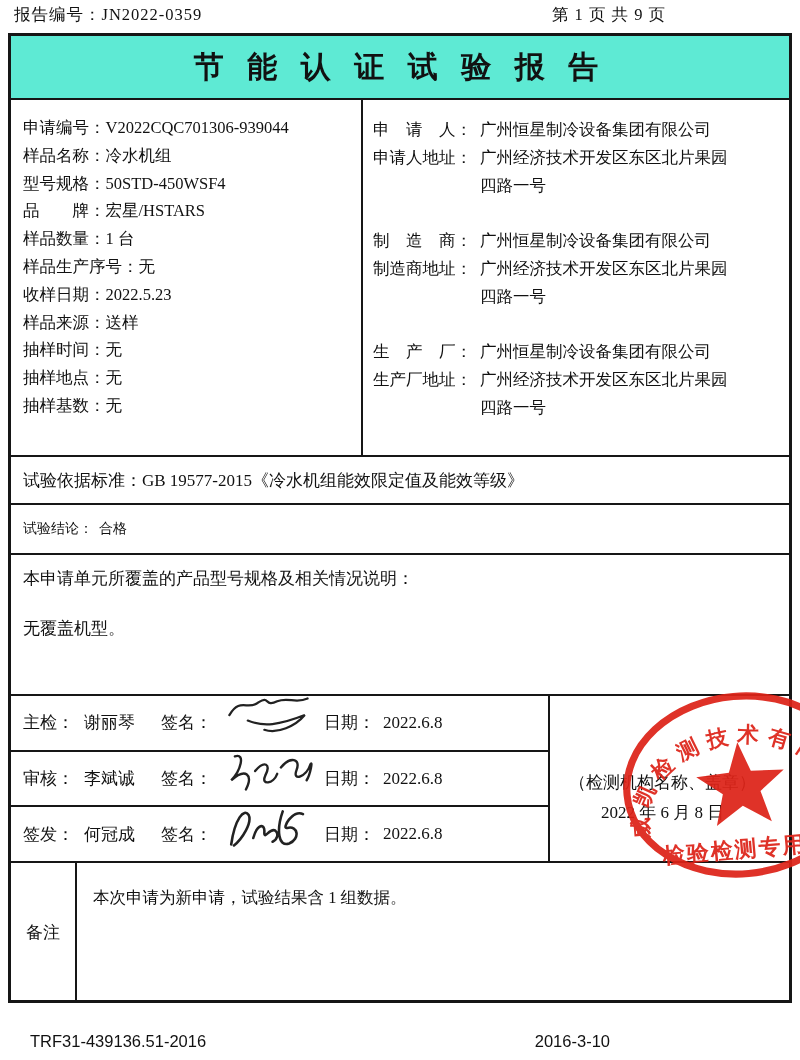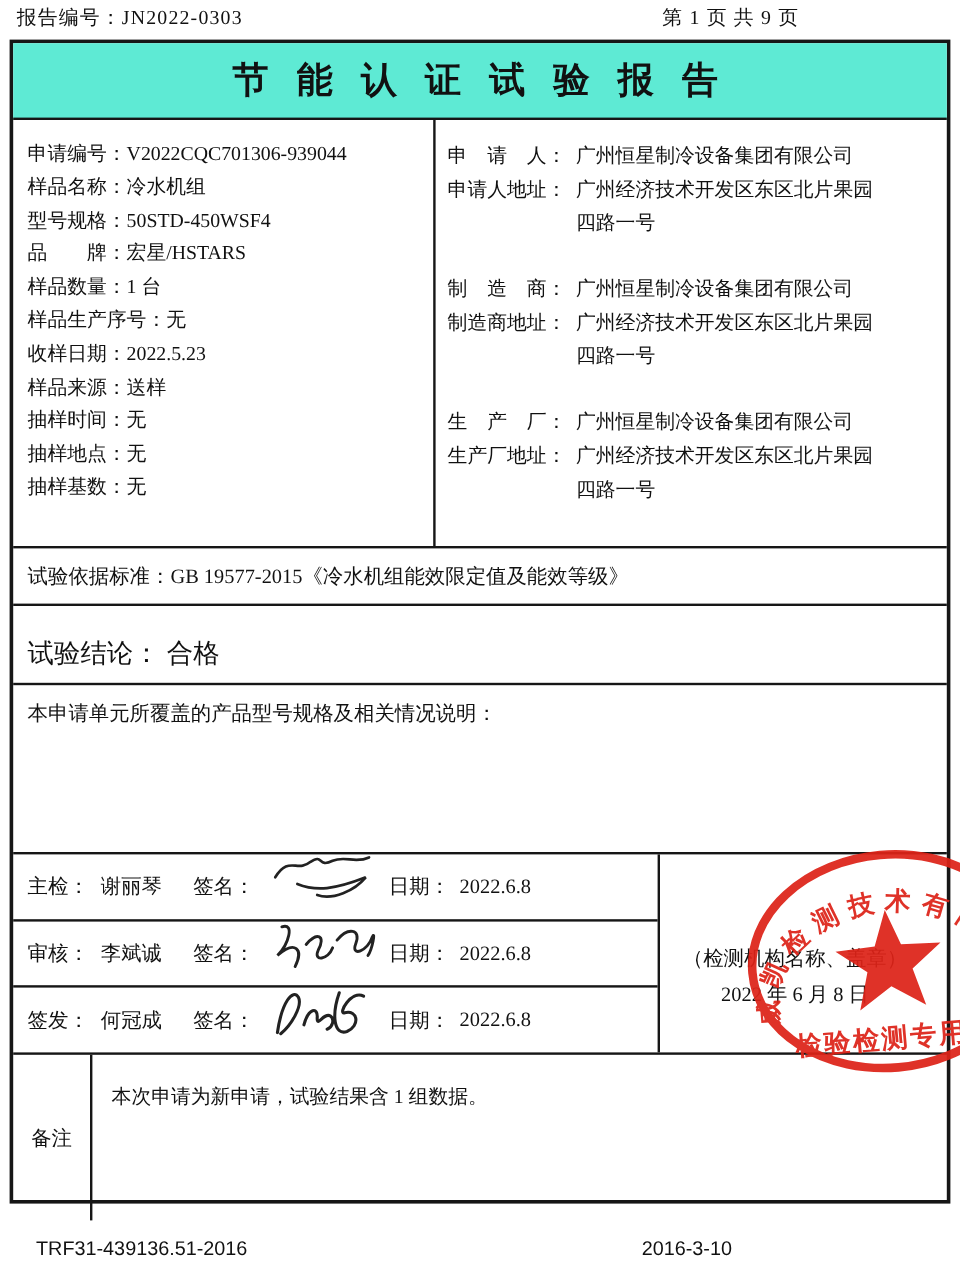--- a/index.html
+++ b/index.html
@@ -32,21 +32,21 @@
     width: 352px; border-right: 2px solid #161616;
     padding: 14px 6px 0 12px; font-size: 16.5px;
   }
   .info-left .field { line-height: 27.8px; white-space: pre; }
   .info-right { flex: 1; padding: 16px 6px 0 10px; font-size: 16.5px; }
   .party-group { margin-bottom: 27px; }
   .party-item { display: flex; line-height: 28px; }
   .party-item .lbl { white-space: pre; flex: 0 0 auto; }
   .party-item .val { white-space: pre-line; margin-left: 8px; }
   .standard-row { height: 48px; display: flex; align-items: center; padding-left: 12px; font-size: 17px; }
-  .conclusion-row { height: 50px; display: flex; align-items: center; padding-left: 12px; font-size: 22px; margin-top: 16px; }
+  .conclusion-row { height: 50px; display: flex; align-items: center; padding-left: 12px; font-size: 14px; }
   .coverage-row { height: 141px; padding: 12px 10px 0 12px; font-size: 17px; }
   .coverage-body { margin-top: 27px; }
   .sig-section { height: 167px; display: flex; }
   .sig-left { width: 539px; border-right: 2px solid #161616; display: flex; flex-direction: column; }
   .sig-row {
     flex: 1; display: flex; align-items: center;
     padding-left: 12px; font-size: 17px;
     border-bottom: 2px solid #161616;
     position: relative;
   }
@@ -75,21 +75,21 @@
     font-family: "Liberation Sans", "DejaVu Sans", sans-serif;
     font-size: 16.5px;
     gap: 20px;
   }
   .page-footer .right { margin-right: 160px; }
 </style>
 </head>
 <body>
 
 <div class="page-header">
-  <div class="left"><span>报告编号：</span><span>JN2022-0303</span></div>
+  <div class="left"><span>报告编号：</span><span>JN2022-0359</span></div>
   <div class="right">第 1 页 共 9 页</div>
 </div>
 
 <div class="doc-table">
 
   <div class="row title-row">节 能 认 证 试 验 报 告</div>
 
   <div class="row info-row">
     <div class="info-left">
       <div class="field"><span>申请编号：</span><span>V2022CQC701306-939044</span></div>
@@ -143,20 +143,21 @@
 
   <div class="row standard-row">试验依据标准：GB 19577-2015《冷水机组能效限定值及能效等级》</div>
 
   <div class="row conclusion-row">
     <span>试验结论：</span>
     <span style="margin-left:6px;">合格</span>
   </div>
 
   <div class="row coverage-row">
     <div>本申请单元所覆盖的产品型号规格及相关情况说明：</div>
+    <div class="coverage-body">无覆盖机型。</div>
   </div>
 
   <div class="row sig-section">
     <div class="sig-left">
 
       <div class="sig-row">
         <span>主检：</span>
         <span class="name">谢丽琴</span>
         <span class="sign-lbl">签名：</span>
         <svg class="scribble" viewBox="0 0 100 50">

